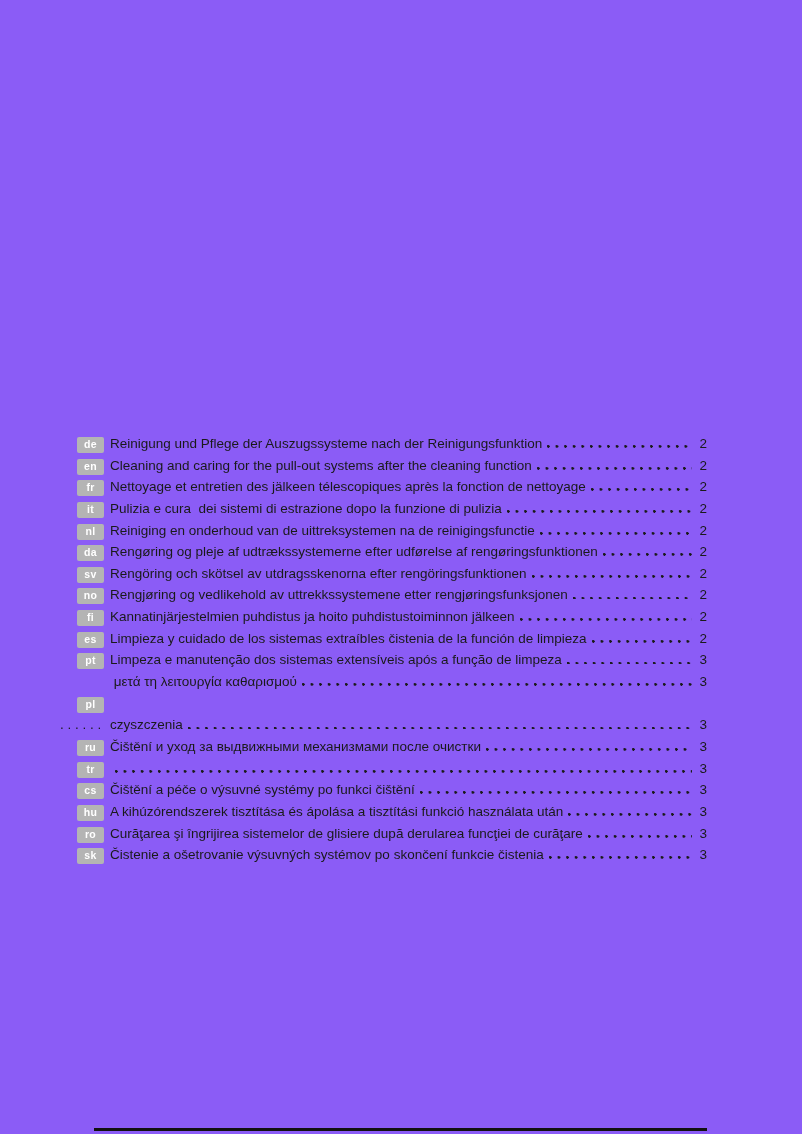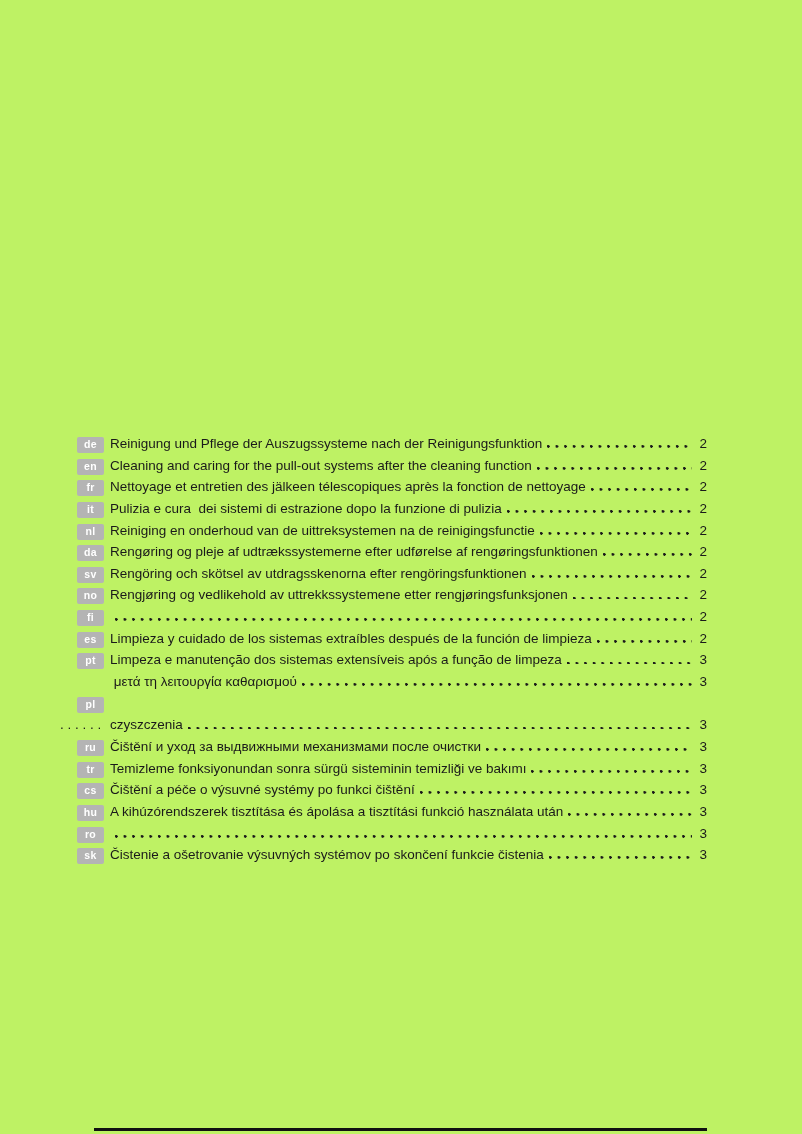--- a/index.html
+++ b/index.html
@@ -4,21 +4,21 @@
 <style>
   html, body {
     margin: 0;
     padding: 0;
     background: #ffffff;
   }
   .page {
     position: relative;
     width: 802px;
     height: 1134px;
-    background: #bef264;
+    background: #8b5cf6;
     font-family: "Liberation Sans", sans-serif;
     color: var(--text-color, #1a1a1a);
     overflow: hidden;
   }
   .toc {
     position: absolute;
     left: 60px;
     top: 433px;
     width: 647px;
   }
@@ -125,26 +125,27 @@
     <span class="pagenum">2</span>
   </div>
       <div class="row">
     <span class="badge-col"><span class="badge">no</span></span>
     <span class="title">Rengjøring og vedlikehold av uttrekkssystemene etter rengjøringsfunksjonen</span>
     <span class="leader"></span>
     <span class="pagenum">2</span>
   </div>
       <div class="row">
     <span class="badge-col"><span class="badge">fi</span></span>
+    <span class="title">Kannatinjärjestelmien puhdistus ja hoito puhdistustoiminnon jälkeen</span>
     <span class="leader"></span>
     <span class="pagenum">2</span>
   </div>
       <div class="row">
     <span class="badge-col"><span class="badge">es</span></span>
-    <span class="title">Limpieza y cuidado de los sistemas extraíbles después de la función de limpieza</span>
+    <span class="title">Limpieza y cuidado de los sistemas extraíbles čistenia de la función de limpieza</span>
     <span class="leader"></span>
     <span class="pagenum">2</span>
   </div>
       <div class="row">
     <span class="badge-col"><span class="badge">pt</span></span>
     <span class="title">Limpeza e manutenção dos sistemas extensíveis após a função de limpeza</span>
     <span class="leader"></span>
     <span class="pagenum">3</span>
   </div>
       <div class="row">
@@ -165,38 +166,38 @@
     <span class="pagenum">3</span>
   </div>
       <div class="row">
     <span class="badge-col"><span class="badge">ru</span></span>
     <span class="title">Čištění и уход за выдвижными механизмами после очистки</span>
     <span class="leader"></span>
     <span class="pagenum">3</span>
   </div>
       <div class="row">
     <span class="badge-col"><span class="badge">tr</span></span>
-    <span class="title">Temizleme fonksiyonundan sonra sürgü sisteminin temizliği ve bakımı</span>
     <span class="leader"></span>
     <span class="pagenum">3</span>
   </div>
       <div class="row">
     <span class="badge-col"><span class="badge">cs</span></span>
     <span class="title">Čištění a péče o výsuvné systémy po funkci čištění</span>
     <span class="leader"></span>
     <span class="pagenum">3</span>
   </div>
       <div class="row">
     <span class="badge-col"><span class="badge">hu</span></span>
     <span class="title">A kihúzórendszerek tisztítása és ápolása a tisztítási funkció használata után</span>
     <span class="leader"></span>
     <span class="pagenum">3</span>
   </div>
       <div class="row">
     <span class="badge-col"><span class="badge">ro</span></span>
+    <span class="title">Curăţarea şi îngrijirea sistemelor de glisiere după derularea funcţiei de curăţare</span>
     <span class="leader"></span>
     <span class="pagenum">3</span>
   </div>
       <div class="row">
     <span class="badge-col"><span class="badge">sk</span></span>
     <span class="title">Čistenie a ošetrovanie výsuvných systémov po skončení funkcie čistenia</span>
     <span class="leader"></span>
     <span class="pagenum">3</span>
   </div>
     </div>

